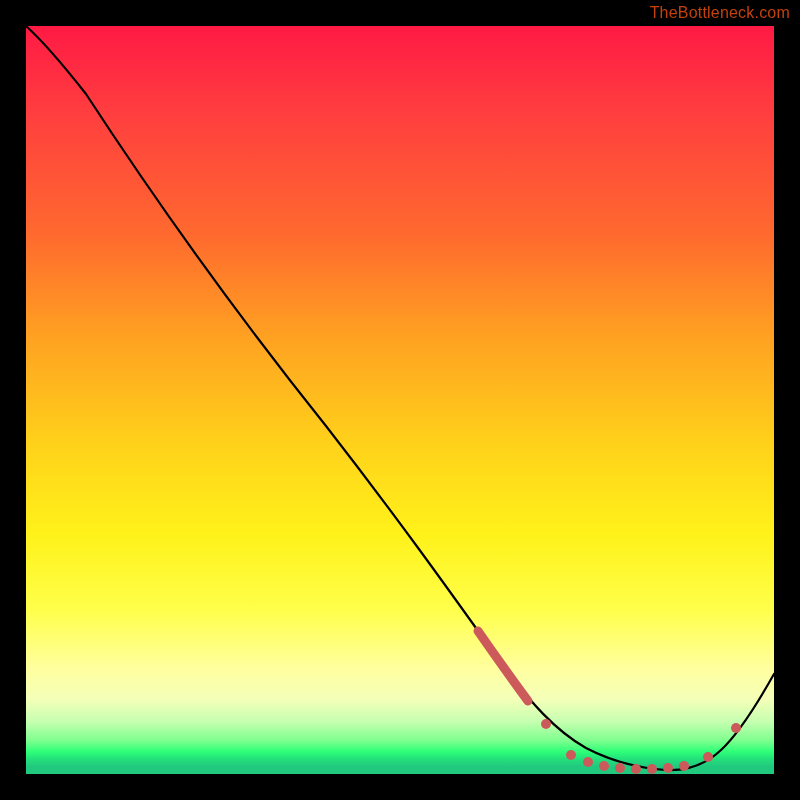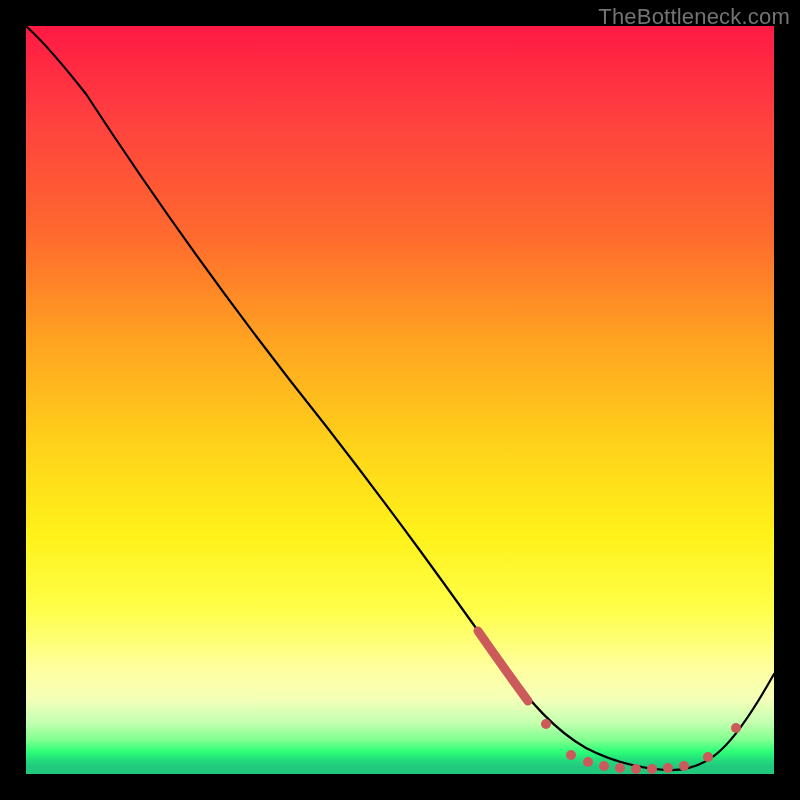--- a/index.html
+++ b/index.html
@@ -14,22 +14,22 @@
   .frame {
     position: relative;
     width: 800px;
     height: 800px;
     background: #000;
   }
   .watermark {
     position: absolute;
     top: 4px;
     right: 10px;
-    color: #737373;
-    font-size: 22px;
+    color: #c2410c;
+    font-size: 16px;
     font-weight: 500;
     letter-spacing: 0.2px;
     z-index: 10;
   }
   .plot-area {
     position: absolute;
     left: 26px;
     top: 26px;
     width: 748px;
     height: 748px;

